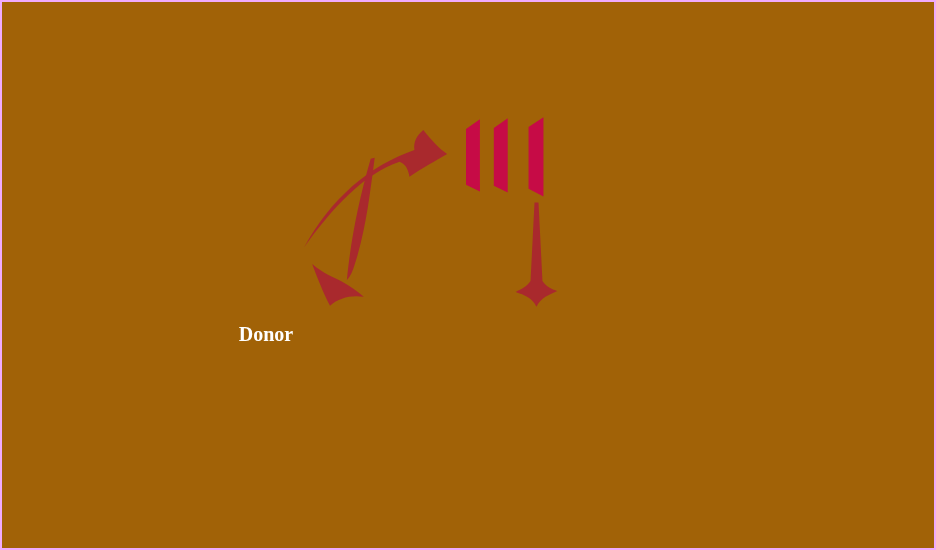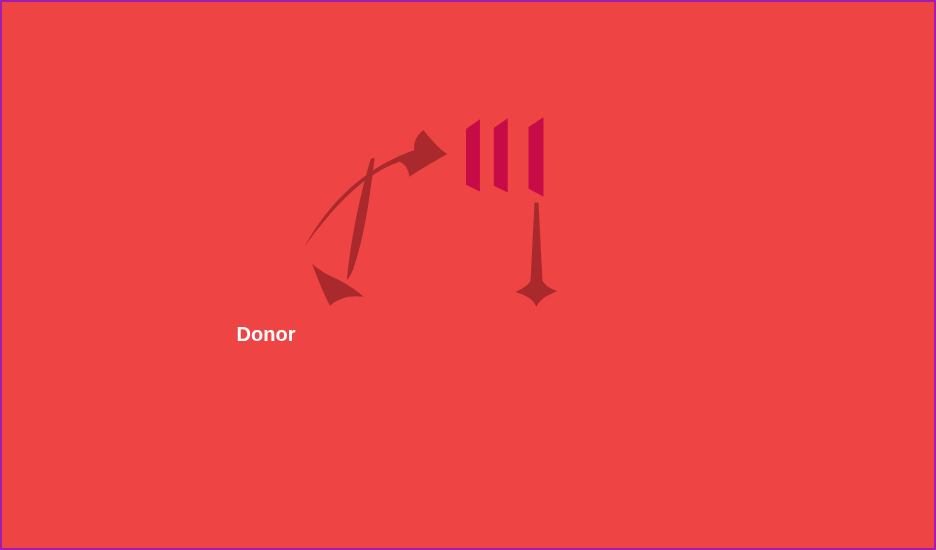--- a/index.html
+++ b/index.html
@@ -6,23 +6,24 @@
     margin: 0;
     padding: 0;
     background: #000000;
     font-family: "Liberation Sans", sans-serif;
   }
   .canvas {
     position: relative;
     width: 936px;
     height: 550px;
     box-sizing: border-box;
-    background: #ef4444;
-    border: 2px solid #a21caf;
+    background: #a16207;
+    border: 2px solid #f0abfc;
     overflow: hidden;
+    font-family: Liberation Serif, serif;
   }
   .diagram-svg {
     position: absolute;
     left: 0;
     top: 0;
     width: 100%;
     height: 100%;
   }
   .label {
     position: absolute;

